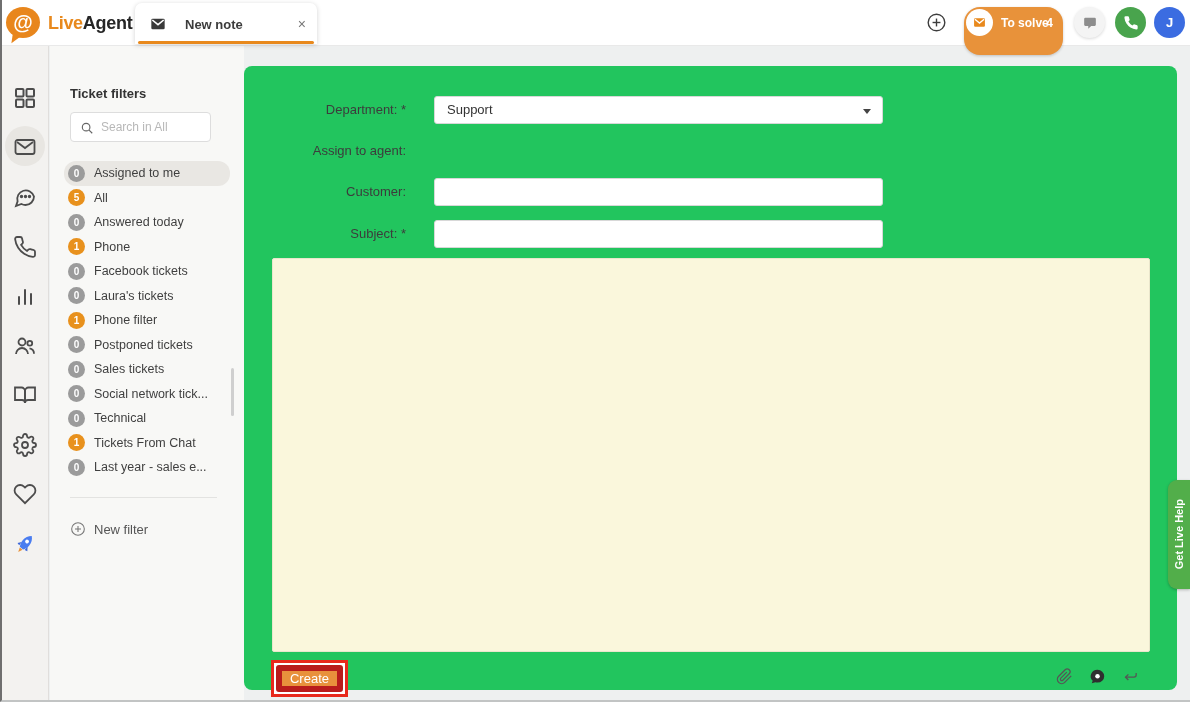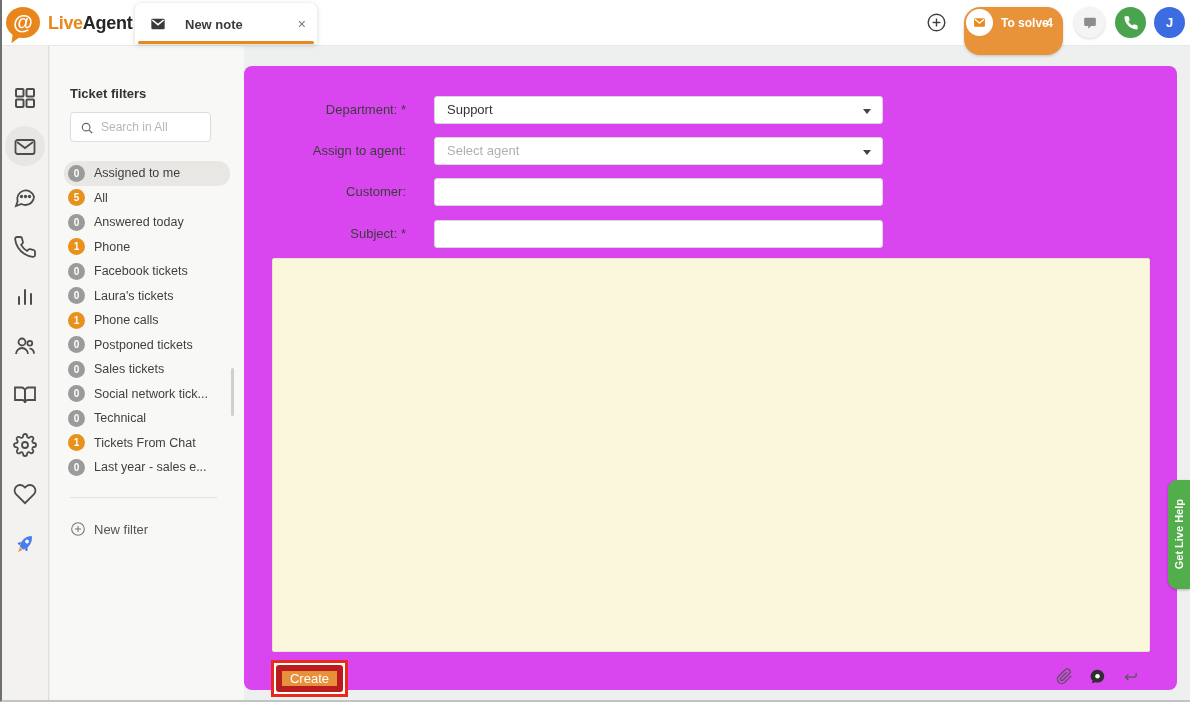--- a/index.html
+++ b/index.html
@@ -67,21 +67,21 @@
   .badge.hot{ background:#e8911d; }
   .frow span.lbl{ margin-left:9px; font-size:12.5px; color:#3f3f3f; white-space:nowrap; }
 
   .fp-scroll{ position:absolute; left:181px; top:322px; width:3px; height:48px; background:#cfcfcf; border-radius:2px; }
   .fp-divider{ position:absolute; left:20px; top:451px; width:147px; height:1px; background:#e3e3e1; }
   .newfilter{ position:absolute; left:20px; top:475px; display:flex; align-items:center; cursor:pointer; color:#555; }
   .newfilter svg{ width:16px; height:16px; color:#777; }
   .newfilter span{ margin-left:8px; font-size:13px; }
 
   
-  .main{ position:absolute; left:242px; top:66px; width:933px; height:624px; background:#d946ef; border-radius:8px; }
+  .main{ position:absolute; left:242px; top:66px; width:933px; height:624px; background:#22c55e; border-radius:8px; }
   .form-row{ position:absolute; left:0; width:100%; height:28px; }
   .form-label{ position:absolute; left:0; width:162px; text-align:right; font-size:13px; color:#3c3c3c; line-height:28px; }
   .form-field{ position:absolute; left:190px; width:449px; height:28px; border:1px solid #d8d8d8; border-radius:3px;
                background:#fff; font-size:13px; color:#333; }
   .sel{ line-height:26px; padding-left:12px; cursor:pointer; }
   .sel .caret{ position:absolute; right:11px; top:12px; width:0; height:0;
                border-left:4px solid transparent; border-right:4px solid transparent; border-top:5px solid #444; }
   .sel.placeholder{ color:#b0b0b0; }
   .form-field input{ width:100%; height:26px; border:0; outline:0; padding:0 10px; font-size:13px;
                color:#333; background:transparent; font-family:inherit; }
@@ -278,21 +278,21 @@
       <div class="frow">
           <span class="badge">0</span>
           <span class="lbl">Facebook tickets</span>
         </div>
       <div class="frow">
           <span class="badge">0</span>
           <span class="lbl">Laura's tickets</span>
         </div>
       <div class="frow">
           <span class="badge hot">1</span>
-          <span class="lbl">Phone calls</span>
+          <span class="lbl">Phone filter</span>
         </div>
       <div class="frow">
           <span class="badge">0</span>
           <span class="lbl">Postponed tickets</span>
         </div>
       <div class="frow">
           <span class="badge">0</span>
           <span class="lbl">Sales tickets</span>
         </div>
       <div class="frow">
@@ -331,24 +331,20 @@
     <div class="form-row" style="top:30px;">
       <label class="form-label">Department: *</label>
       <div class="form-field sel">
         <span>Support</span>
         <span class="caret"></span>
       </div>
     </div>
 
     <div class="form-row" style="top:71px;">
       <label class="form-label">Assign to agent:</label>
-      <div class="form-field sel placeholder">
-        <span>Select agent</span>
-        <span class="caret"></span>
-      </div>
     </div>
 
     <div class="form-row" style="top:112px;">
       <label class="form-label">Customer:</label>
       <div class="form-field">
         <input type="text" value="" style="">
       </div>
     </div>
 
     <div class="form-row" style="top:154px;">

